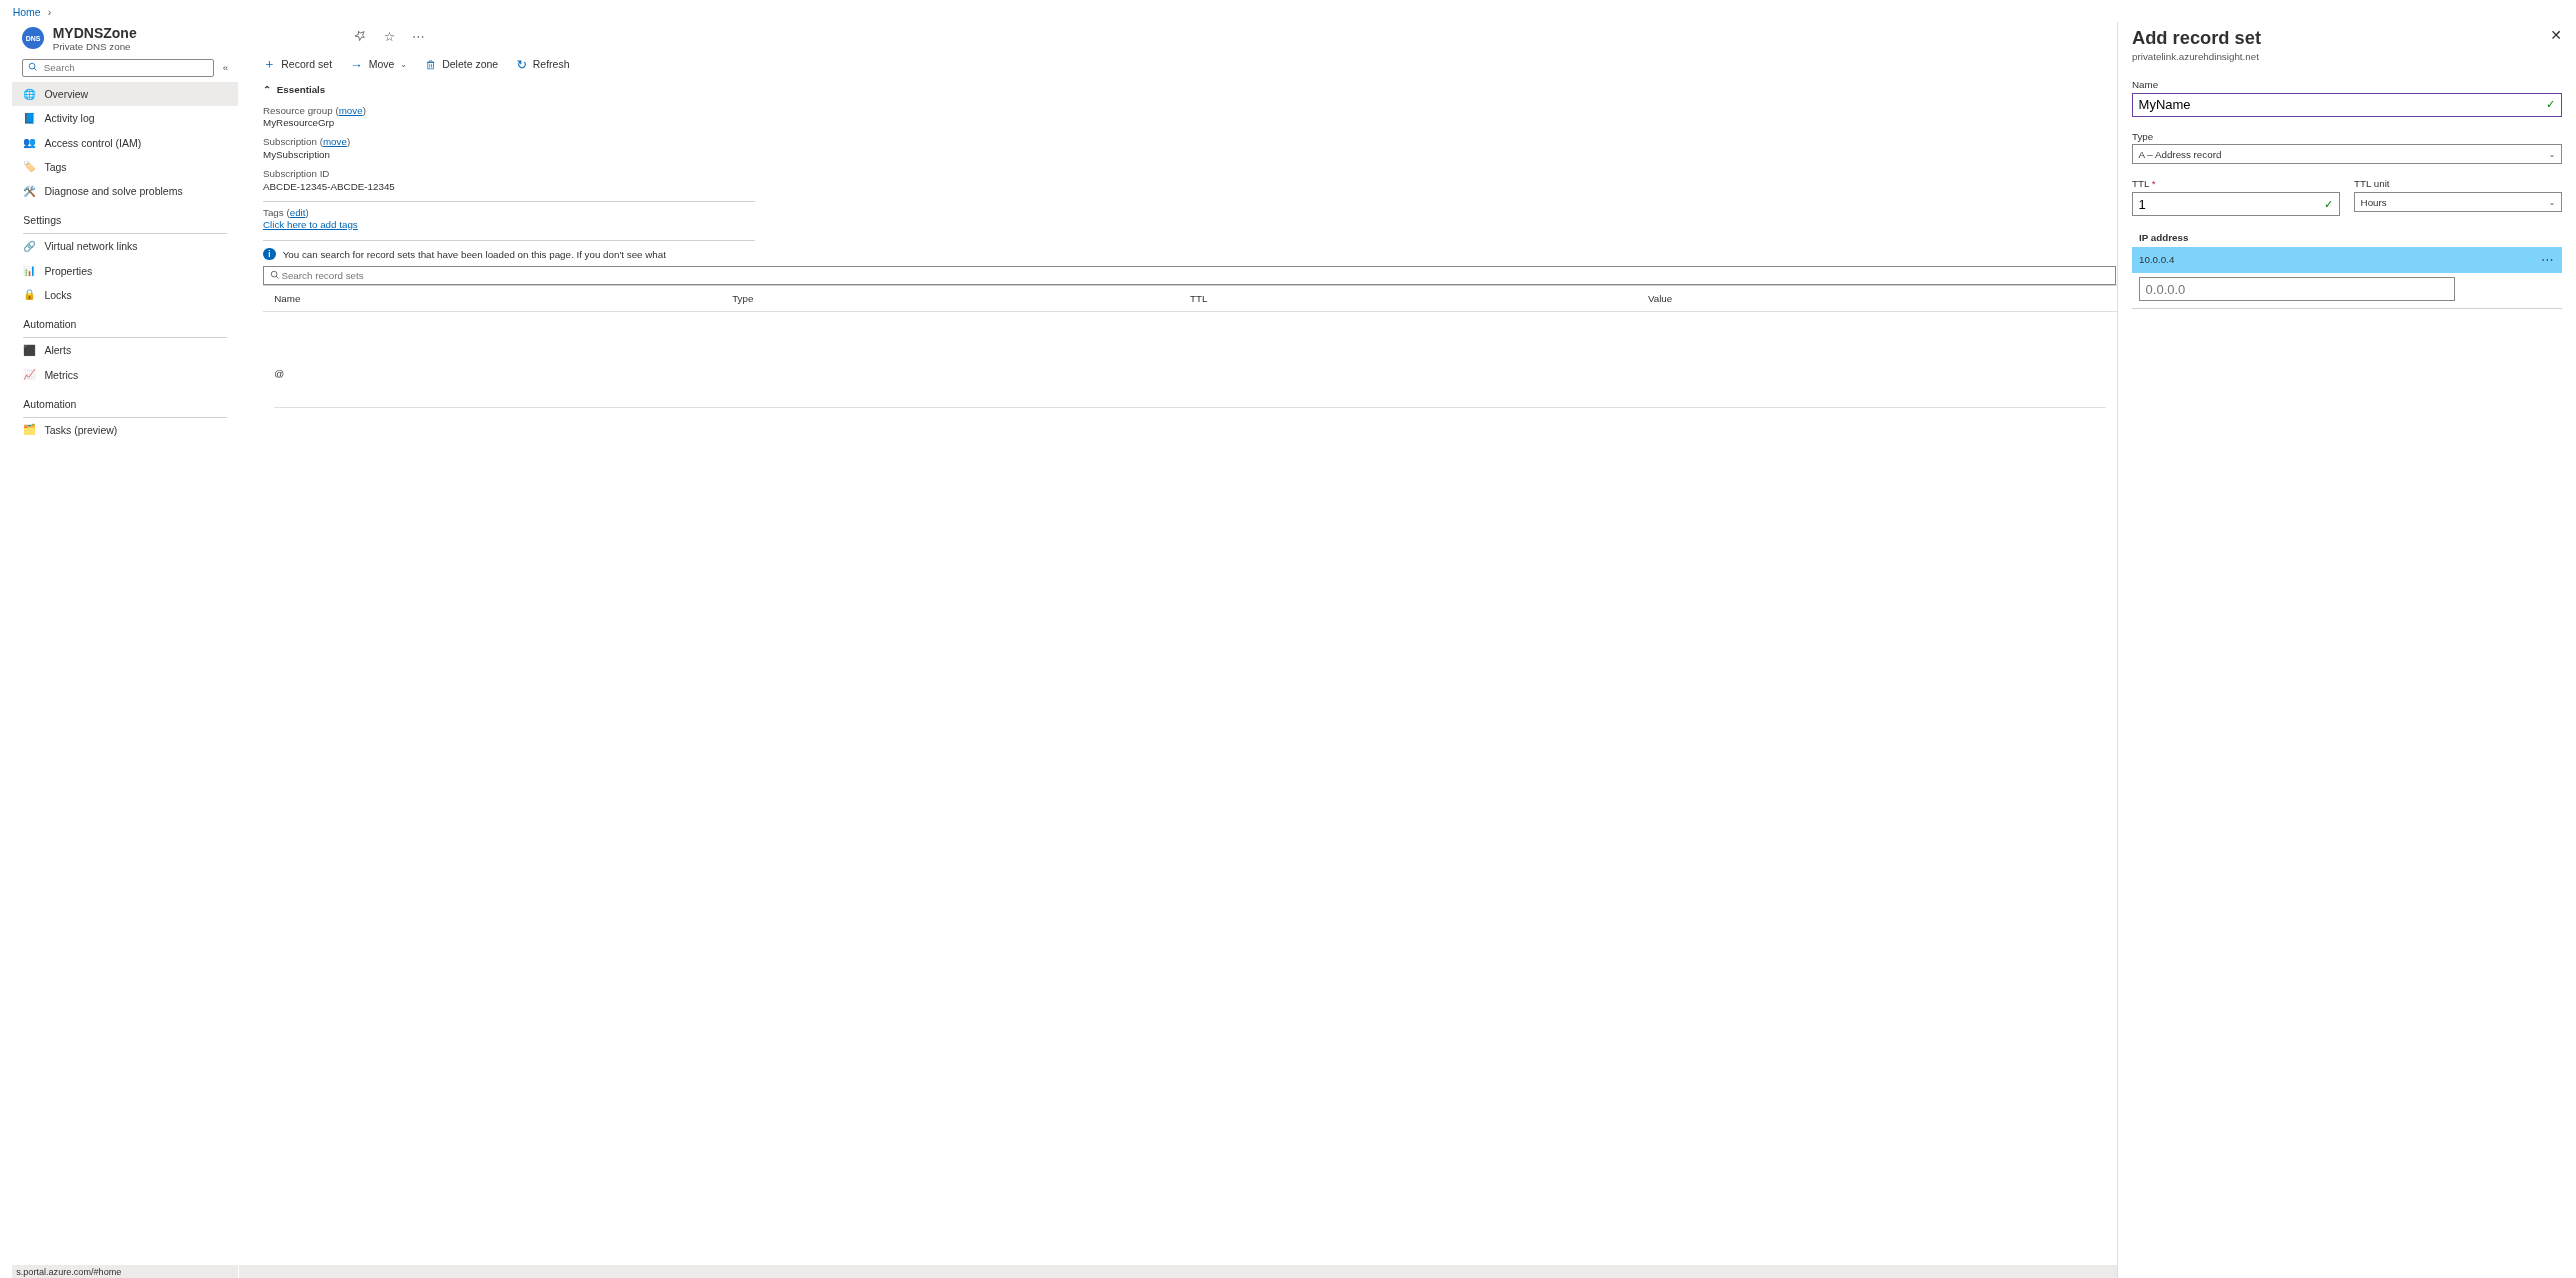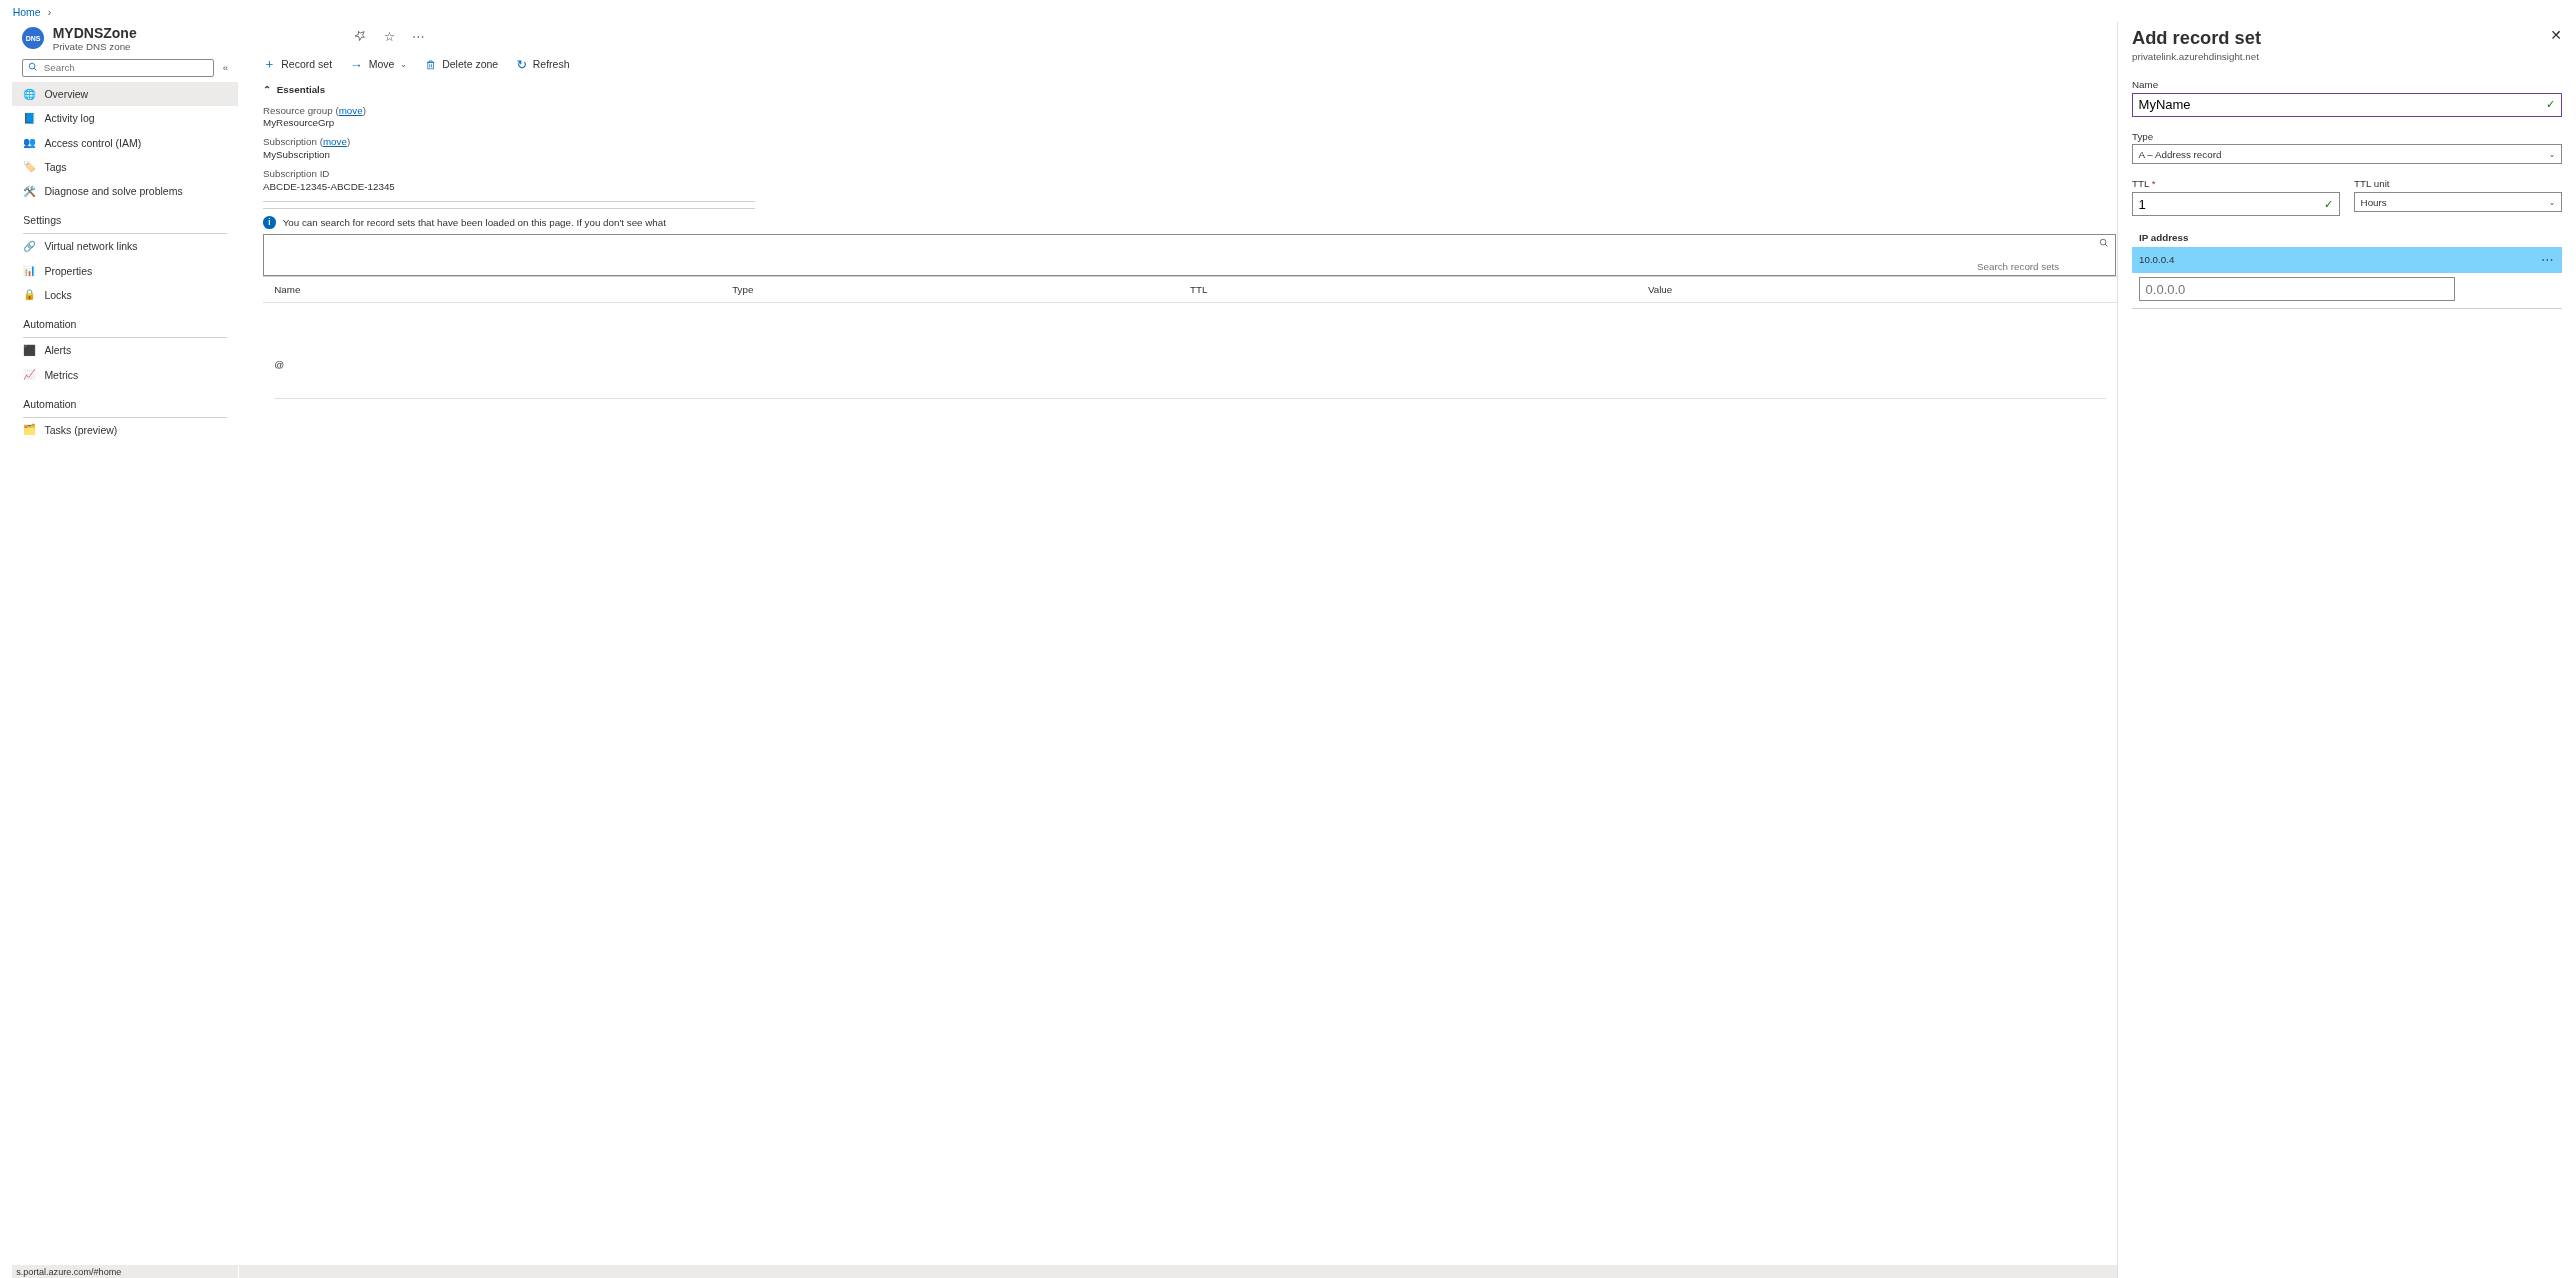--- a/index.html
+++ b/index.html
@@ -52,21 +52,21 @@
   .essentials { padding: 5.6px 0 0; max-width: 492px; }
   .ess-row { padding:4.2px 0; }
   .ess-label { color:#555; }
   .ess-val { color:#323130; padding-top:1.4px; }
   .linkish { color:#0067b8; text-decoration: underline; cursor:pointer; }
   .ess-sep { border-bottom:0.7px solid #d2d0ce; margin-top:5.6px;}
 
   .info-banner { display:flex; align-items:center; gap:7px; padding:7px 0 5.6px; white-space:nowrap; overflow:hidden; }
   .info-banner .info-ic { width:12.7px;height:12.7px;border-radius:50%;background:#0067b8;color:#fff;display:flex;align-items:center;justify-content:center;font-size:8.4px;font-weight:700; flex:none;}
 
-  .record-search { display:flex; align-items:flex-end; border:0.7px solid #8a8886; padding:2.8px 5.6px; gap:11px; margin-right:1.4px;flex-direction:column;}
+  .record-search { display:flex; align-items:flex-start; border:0.7px solid #8a8886; padding:2.8px 5.6px; gap:2px; margin-right:1.4px;}
   .record-search input { border:none; outline:none; flex:1; font-size:9.8px; }
 
   .record-table { margin-top:0; border-top:0.7px solid #d2d0ce; }
   .record-header { display:flex; padding:7px 11.3px; border-bottom:0.7px solid #e1dfdd; font-weight:400; color:#323130;}
   .record-header div { flex:1; }
   .record-body { padding: 56px 11.3px 14px; }
   .record-body-sep { border-top:0.7px solid #e1dfdd; margin-top:28px;}
 
   
   .panel { width: 459px; flex:none; border-left:0.7px solid #e1dfdd; padding: 5.6px 14px 0; display:flex; flex-direction:column; background:#fff; position:relative;}
@@ -247,20 +247,27 @@
             <span>Subscription</span>
             (<span class="linkish">move</span>)
           </div>
           <div class="ess-val">MySubscription</div>
         </div>
         <div class="ess-row">
           <div class="ess-label">Subscription ID</div>
           <div class="ess-val">ABCDE-12345-ABCDE-12345</div>
         </div>
         <div class="ess-sep"></div>
+        <div class="ess-row">
+          <div class="ess-label">
+            <span>Tags</span>
+            (<span class="linkish">edit</span>)
+          </div>
+          <div class="ess-val"><span class="linkish">Click here to add tags</span></div>
+        </div>
         <div class="ess-sep"></div>
       </div>
 
       <div class="info-banner">
         <span class="info-ic">i</span>
         <span>You can search for record sets that have been loaded on this page. If you don't see what</span>
       </div>
 
       <div class="record-search">
         <span style="color:#555;">

